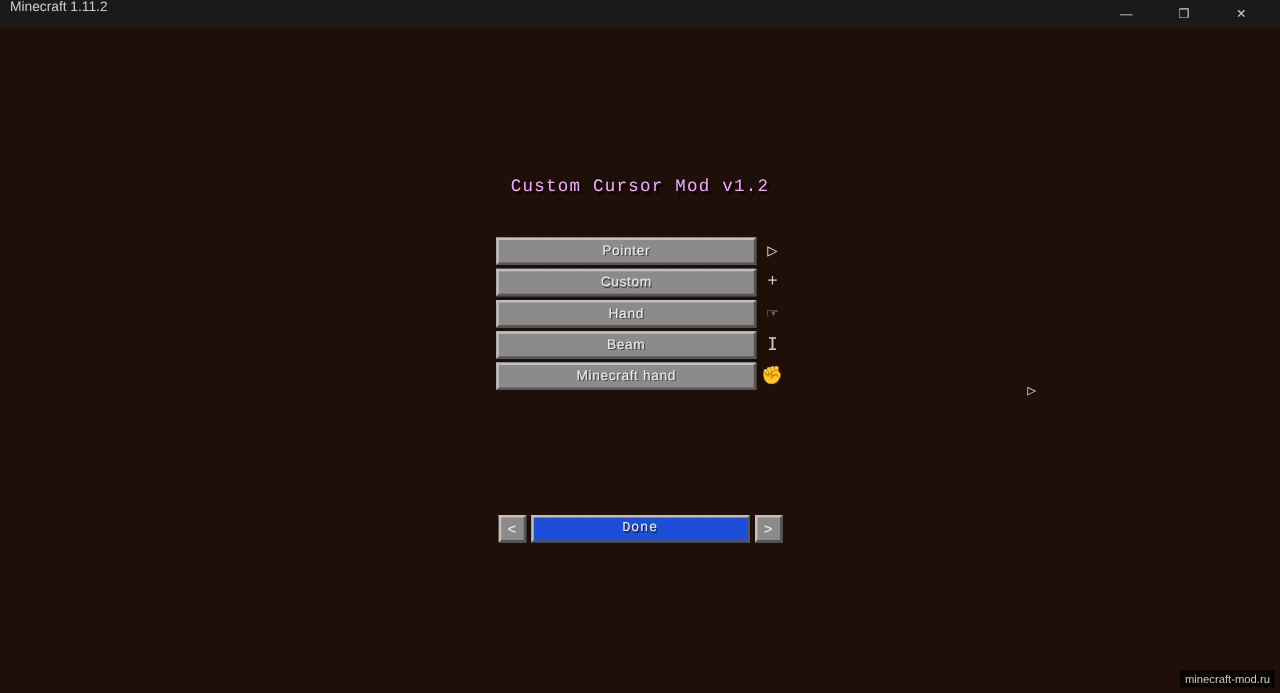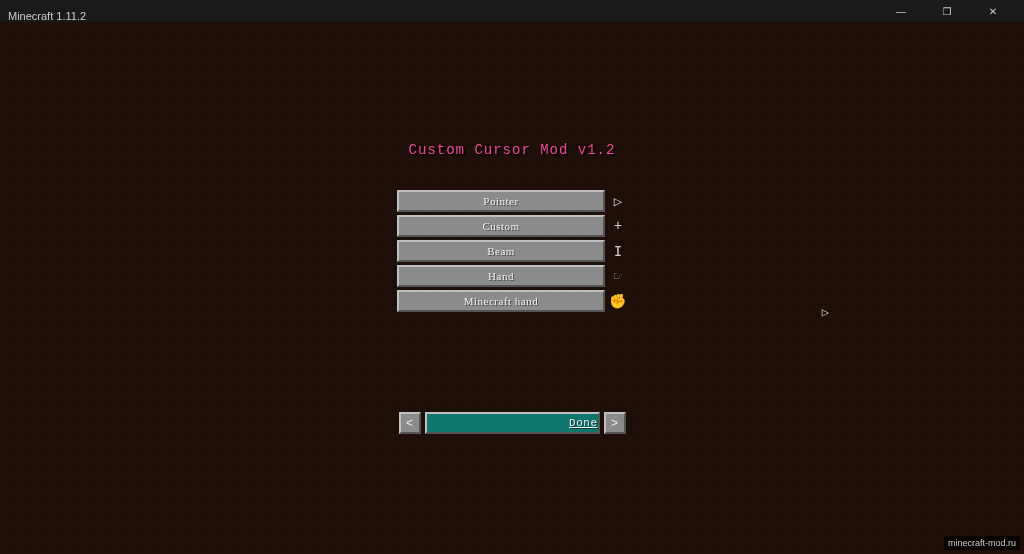--- a/index.html
+++ b/index.html
@@ -38,21 +38,21 @@
 
     
     .title-bar {
       position: absolute;
       top: 0;
       left: 0;
       right: 0;
       height: 22px;
       background: #1a1a1a;
       display: flex;
-      align-items: flex-end;
+      align-items: flex-start;
       padding: 0 8px;
       z-index: 10;
     }
 
     .title-bar-text {
       color: #cccccc;
       font-size: 11px;
       font-family: 'Segoe UI', sans-serif;
       flex: 1;
     }
@@ -83,21 +83,21 @@
       right: 0;
       bottom: 0;
       display: flex;
       flex-direction: column;
       align-items: center;
       justify-content: center;
     }
 
     
     .mod-title {
-      color: #ec4899;
+      color: #f0abfc;
       font-size: 14px;
       font-family: 'Courier New', monospace;
       text-shadow: 2px 2px 0px rgba(0,0,0,0.8);
       margin-bottom: 32px;
       letter-spacing: 1px;
     }
 
     
     .menu-container {
       display: flex;
@@ -114,21 +114,21 @@
     }
 
     
     .mc-button {
       flex: 1;
       height: 22px;
       background: #8b8b8b;
       border: none;
       cursor: pointer;
       color: #f0f0f0;
-      font-family: Liberation Serif, serif;
+      font-family: Liberation Sans, sans-serif;
       font-size: 11px;
       text-align: center;
       text-shadow: 1px 1px 0px rgba(0,0,0,0.5);
       position: relative;
       border-top: 2px solid #c0c0c0;
       border-left: 2px solid #c0c0c0;
       border-right: 2px solid #555;
       border-bottom: 2px solid #555;
       letter-spacing: 0.5px;
     }
@@ -164,34 +164,33 @@
       justify-content: center;
       border-top: 2px solid #c0c0c0;
       border-left: 2px solid #c0c0c0;
       border-right: 2px solid #555;
       border-bottom: 2px solid #555;
     }
 
     .done-button {
       width: 175px;
       height: 22px;
-      background: #0f766e;
+      background: #1d4ed8;
       border: none;
       cursor: pointer;
       color: #f0f0f0;
       font-family: 'Courier New', monospace;
       font-size: 11px;
-      text-align: right;
+      text-align: center;
       text-shadow: 1px 1px 0px rgba(0,0,0,0.5);
       border-top: 2px solid #c0c0c0;
       border-left: 2px solid #c0c0c0;
       border-right: 2px solid #555;
       border-bottom: 2px solid #555;
       letter-spacing: 0.5px;
-      text-decoration: underline;
     }
 
     
     .watermark {
       position: absolute;
       bottom: 4px;
       right: 4px;
       background: rgba(0,0,0,0.7);
       color: #cccccc;
       font-size: 9px;
@@ -231,26 +230,26 @@
 
   <div class="menu-row">
         <button class="mc-button">Pointer</button>
         <span class="cursor-icon">▷</span>
       </div>
       <div class="menu-row">
         <button class="mc-button">Custom</button>
         <span class="cursor-icon">+</span>
       </div>
       <div class="menu-row">
+        <button class="mc-button">Hand</button>
+        <span class="cursor-icon">☞</span>
+      </div>
+      <div class="menu-row">
         <button class="mc-button">Beam</button>
         <span class="cursor-icon">𝙸</span>
-      </div>
-      <div class="menu-row">
-        <button class="mc-button">Hand</button>
-        <span class="cursor-icon">☞</span>
       </div>
       <div class="menu-row">
         <button class="mc-button">Minecraft hand</button>
         <span class="cursor-icon">✊</span>
       </div>
     </div>
 
   <div class="bottom-nav">
     <button class="nav-arrow">&lt;</button>
     <button class="done-button">Done</button>

